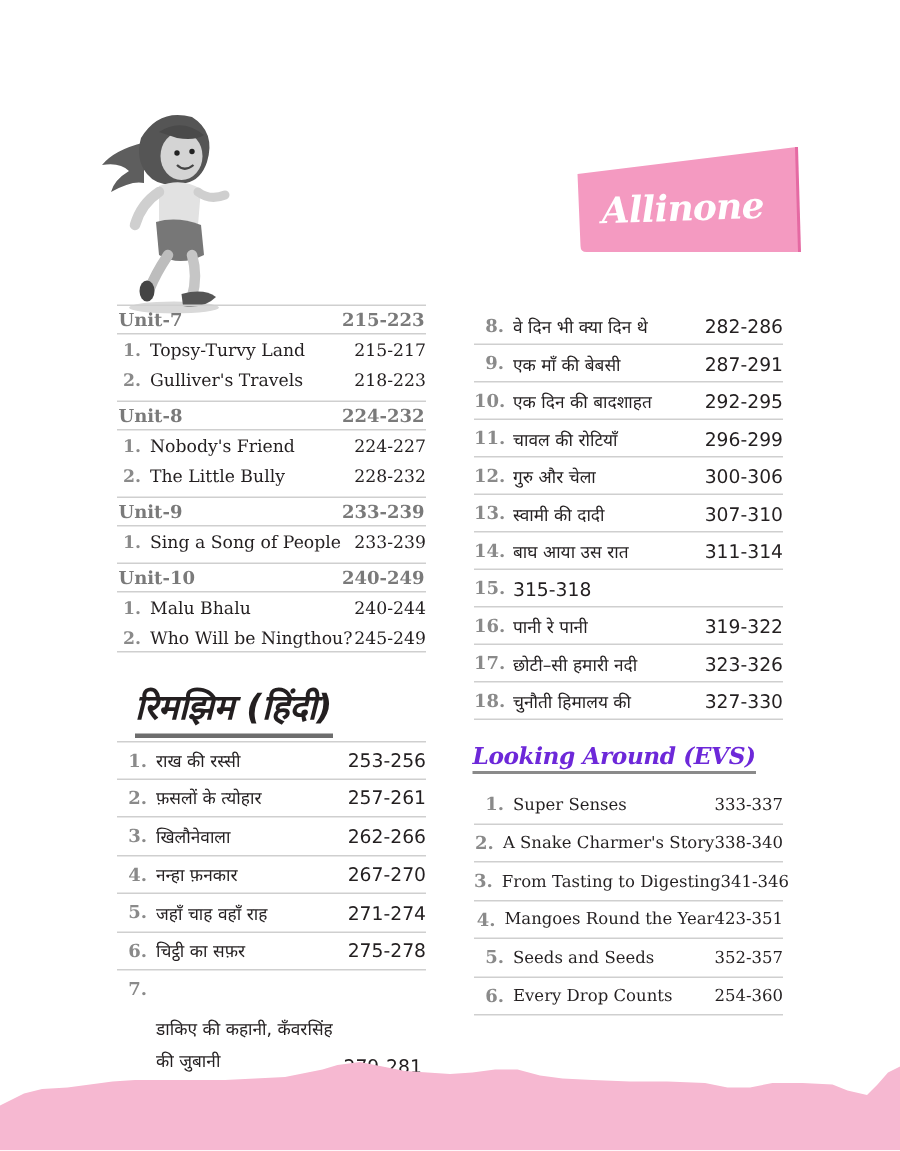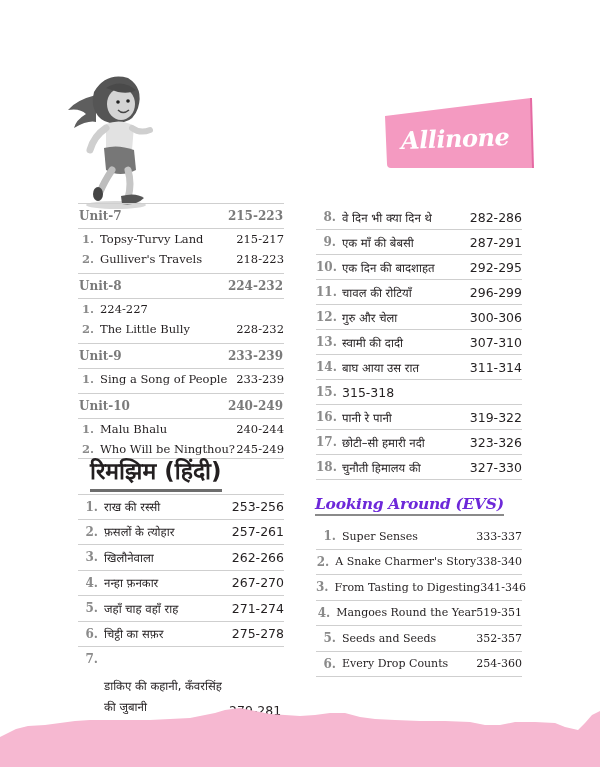--- a/index.html
+++ b/index.html
@@ -9,37 +9,37 @@
   .girl { position: absolute; left: 66px; top: 70px; width: 95px; height: 145px; }
   .logo { position: absolute; left: 383px; top: 96px; width: 152px; height: 78px; }
   .logo-text { position: absolute; left: 18px; top: 28px; font-family: "DejaVu Serif", serif; font-weight: bold; font-style: italic; font-size: 24px; color: #fff; letter-spacing: -0.5px; transform: rotate(-2deg); }
 
   .col { position: absolute; width: 206px; }
   .col-left { left: 78px; top: 203px; }
   .col-right { left: 316px; top: 203px; }
 
   .unit-row { display: flex; justify-content: space-between; align-items: center; height: 20px;
     border-top: 1px solid #cfcfcf; border-bottom: 1px solid #cfcfcf;
-    font-weight: bold; font-size: 12px; color: #7a7a7a; padding: 12px 1px; }
+    font-weight: bold; font-size: 12px; color: #7a7a7a; padding: 0 1px; }
   .unit-gap { height: 4px; }
   .item-row { display: flex; align-items: center; height: 20px; font-size: 11.5px; color: #231f20; }
   .item-num { width: 22px; text-align: right; padding-right: 6px; font-weight: bold; color: #8a8a8a; }
   .item-title { flex: 1; white-space: nowrap; }
   .item-pages { text-align: right; white-space: nowrap; }
 
   .hrow { display: flex; align-items: center; min-height: 25px; font-size: 12px; border-bottom: 1px solid #cfcfcf; }
   .hrow .item-num { width: 26px; }
   .hrow .item-title { font-family: "DejaVu Sans", sans-serif; font-size: 11.5px; }
   .hrow .item-pages { font-family: "DejaVu Sans", sans-serif; font-size: 12.5px; }
   .hrow.tall { min-height: 46px; align-items: flex-end; padding-bottom: 5px; }
   .hrow.tall .item-num { align-self: flex-start; padding-top: 5px; }
   .hrow.tall .item-title { white-space: normal; line-height: 21px; margin-top: 29px; }
   .hrow.first { border-top: 1px solid #cfcfcf; }
 
-  .section-title-hindi { position: absolute; left: 90px; top: 454px; font-family: "DejaVu Sans", sans-serif; font-weight: bold; font-size: 23px; color: #231f20; padding-bottom: 3px; border-bottom: 3px solid #6d6d6d; }
+  .section-title-hindi { position: absolute; left: 90px; top: 454px; font-family: "DejaVu Sans", sans-serif; font-weight: bold; font-size: 23px; color: #231f20; padding-bottom: 3px; border-bottom: 3px solid #6d6d6d; font-style: italic; }
   .hindi-list { position: absolute; left: 78px; top: 494px; width: 206px; }
   .hindi-list .hrow { min-height: 25.5px; }
 
   .section-title-evs { position: absolute; left: 315px; top: 494px; font-family: "DejaVu Serif", serif; font-weight: bold; font-style: italic; font-size: 15.5px; color: #6d28d9; padding-bottom: 1px; border-bottom: 2px solid #8a8a8a; letter-spacing: -0.3px; }
   .evs-list { position: absolute; left: 316px; top: 524px; width: 206px; }
   .evs-list .hrow { min-height: 25.5px; font-family: "DejaVu Serif", serif; }
   .evs-list .hrow .item-title, .evs-list .hrow .item-pages { font-family: "DejaVu Serif", serif; font-size: 11px; }
 
   .right-hindi .hrow { min-height: 25px; }
 
@@ -93,20 +93,21 @@
     </div>
   </div>
   <div class="unit-gap"></div>
   <div>
     <div class="unit-row">
       <span>Unit-8</span>
       <span>224-232</span>
     </div>
     <div class="item-row">
       <span class="item-num">1.</span>
+      <span class="item-title">Nobody's Friend</span>
       <span class="item-pages">224-227</span>
     </div>
     <div class="item-row">
       <span class="item-num">2.</span>
       <span class="item-title">The Little Bully</span>
       <span class="item-pages">228-232</span>
     </div>
   </div>
   <div class="unit-gap"></div>
   <div>
@@ -249,21 +250,21 @@
     <span class="item-pages">338-340</span>
   </div>
   <div class="hrow">
     <span class="item-num">3.</span>
     <span class="item-title">From Tasting to Digesting</span>
     <span class="item-pages">341-346</span>
   </div>
   <div class="hrow">
     <span class="item-num">4.</span>
     <span class="item-title">Mangoes Round the Year</span>
-    <span class="item-pages">519-351</span>
+    <span class="item-pages">423-351</span>
   </div>
   <div class="hrow">
     <span class="item-num">5.</span>
     <span class="item-title">Seeds and Seeds</span>
     <span class="item-pages">352-357</span>
   </div>
   <div class="hrow">
     <span class="item-num">6.</span>
     <span class="item-title">Every Drop Counts</span>
     <span class="item-pages">254-360</span>

